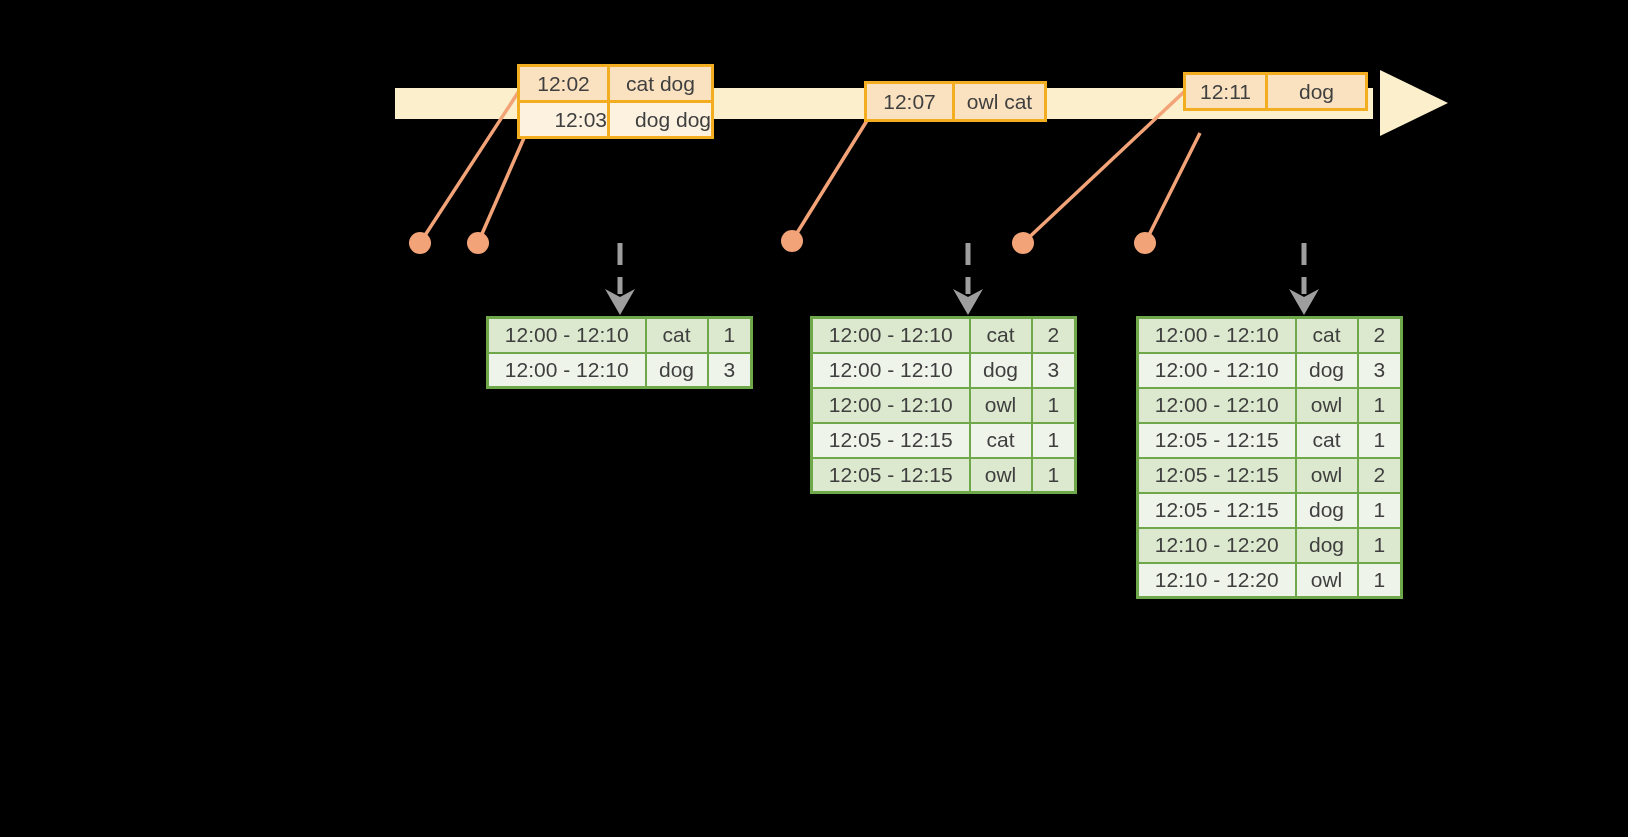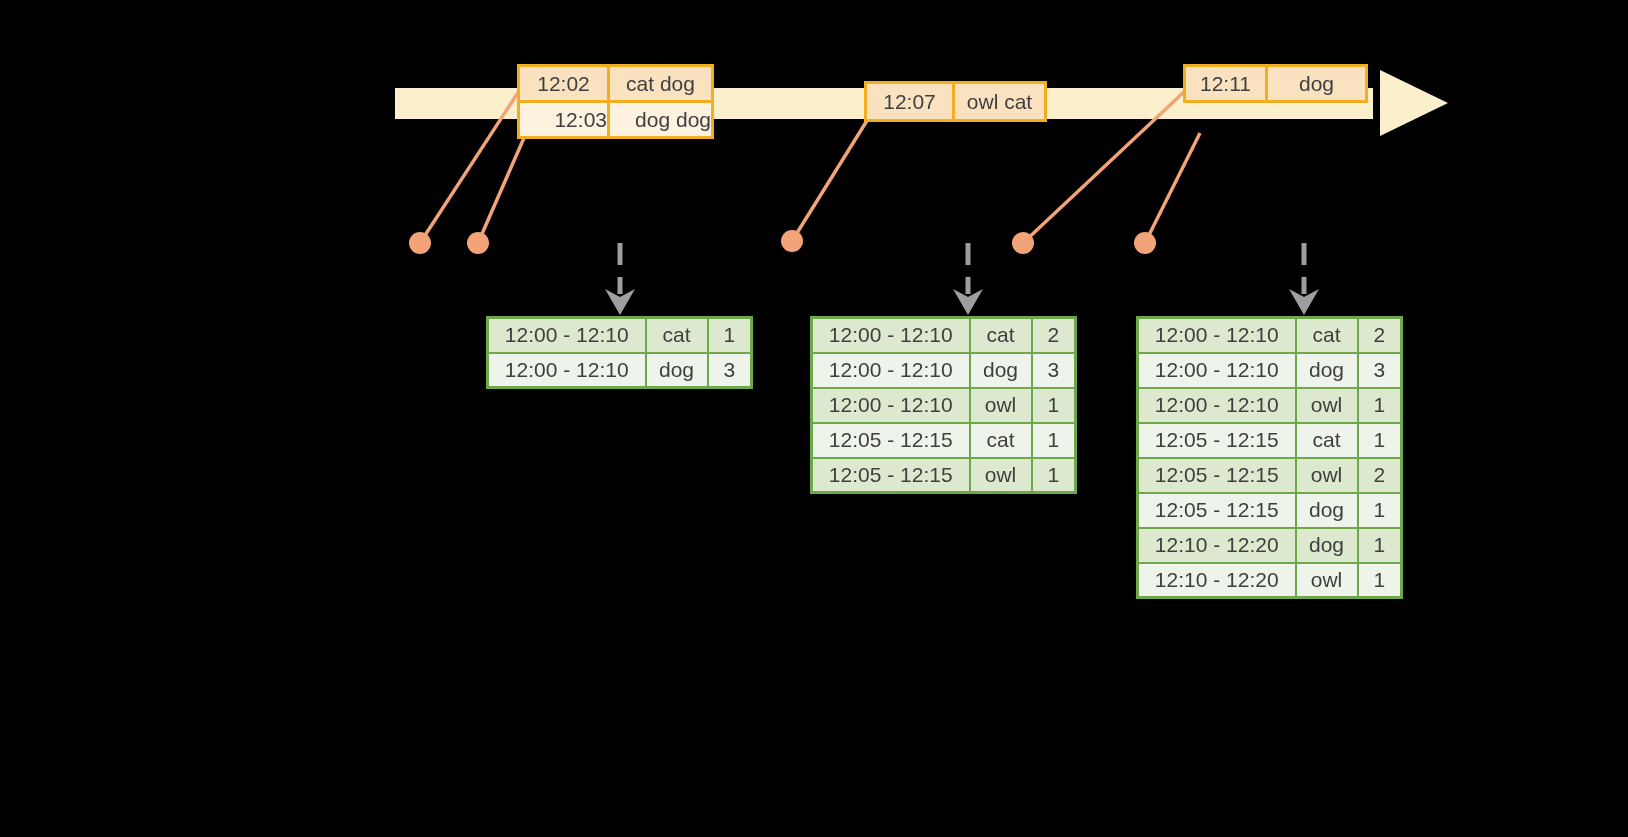--- a/index.html
+++ b/index.html
@@ -88,21 +88,21 @@
         <col style="width:92px">
       </colgroup>
     <tbody>
         <tr class="o1">
       <td>12:07</td>
       <td>owl cat</td>
     </tr>
   </tbody>
     </table>
 
-  <table class="evt" style="left:1183px;top:64px">
+  <table class="evt" style="left:1183px;top:72px">
     <colgroup>
         <col style="width:82px">
         <col style="width:100px">
       </colgroup>
     <tbody>
         <tr class="o1">
       <td>12:11</td>
       <td>dog</td>
     </tr>
   </tbody>

